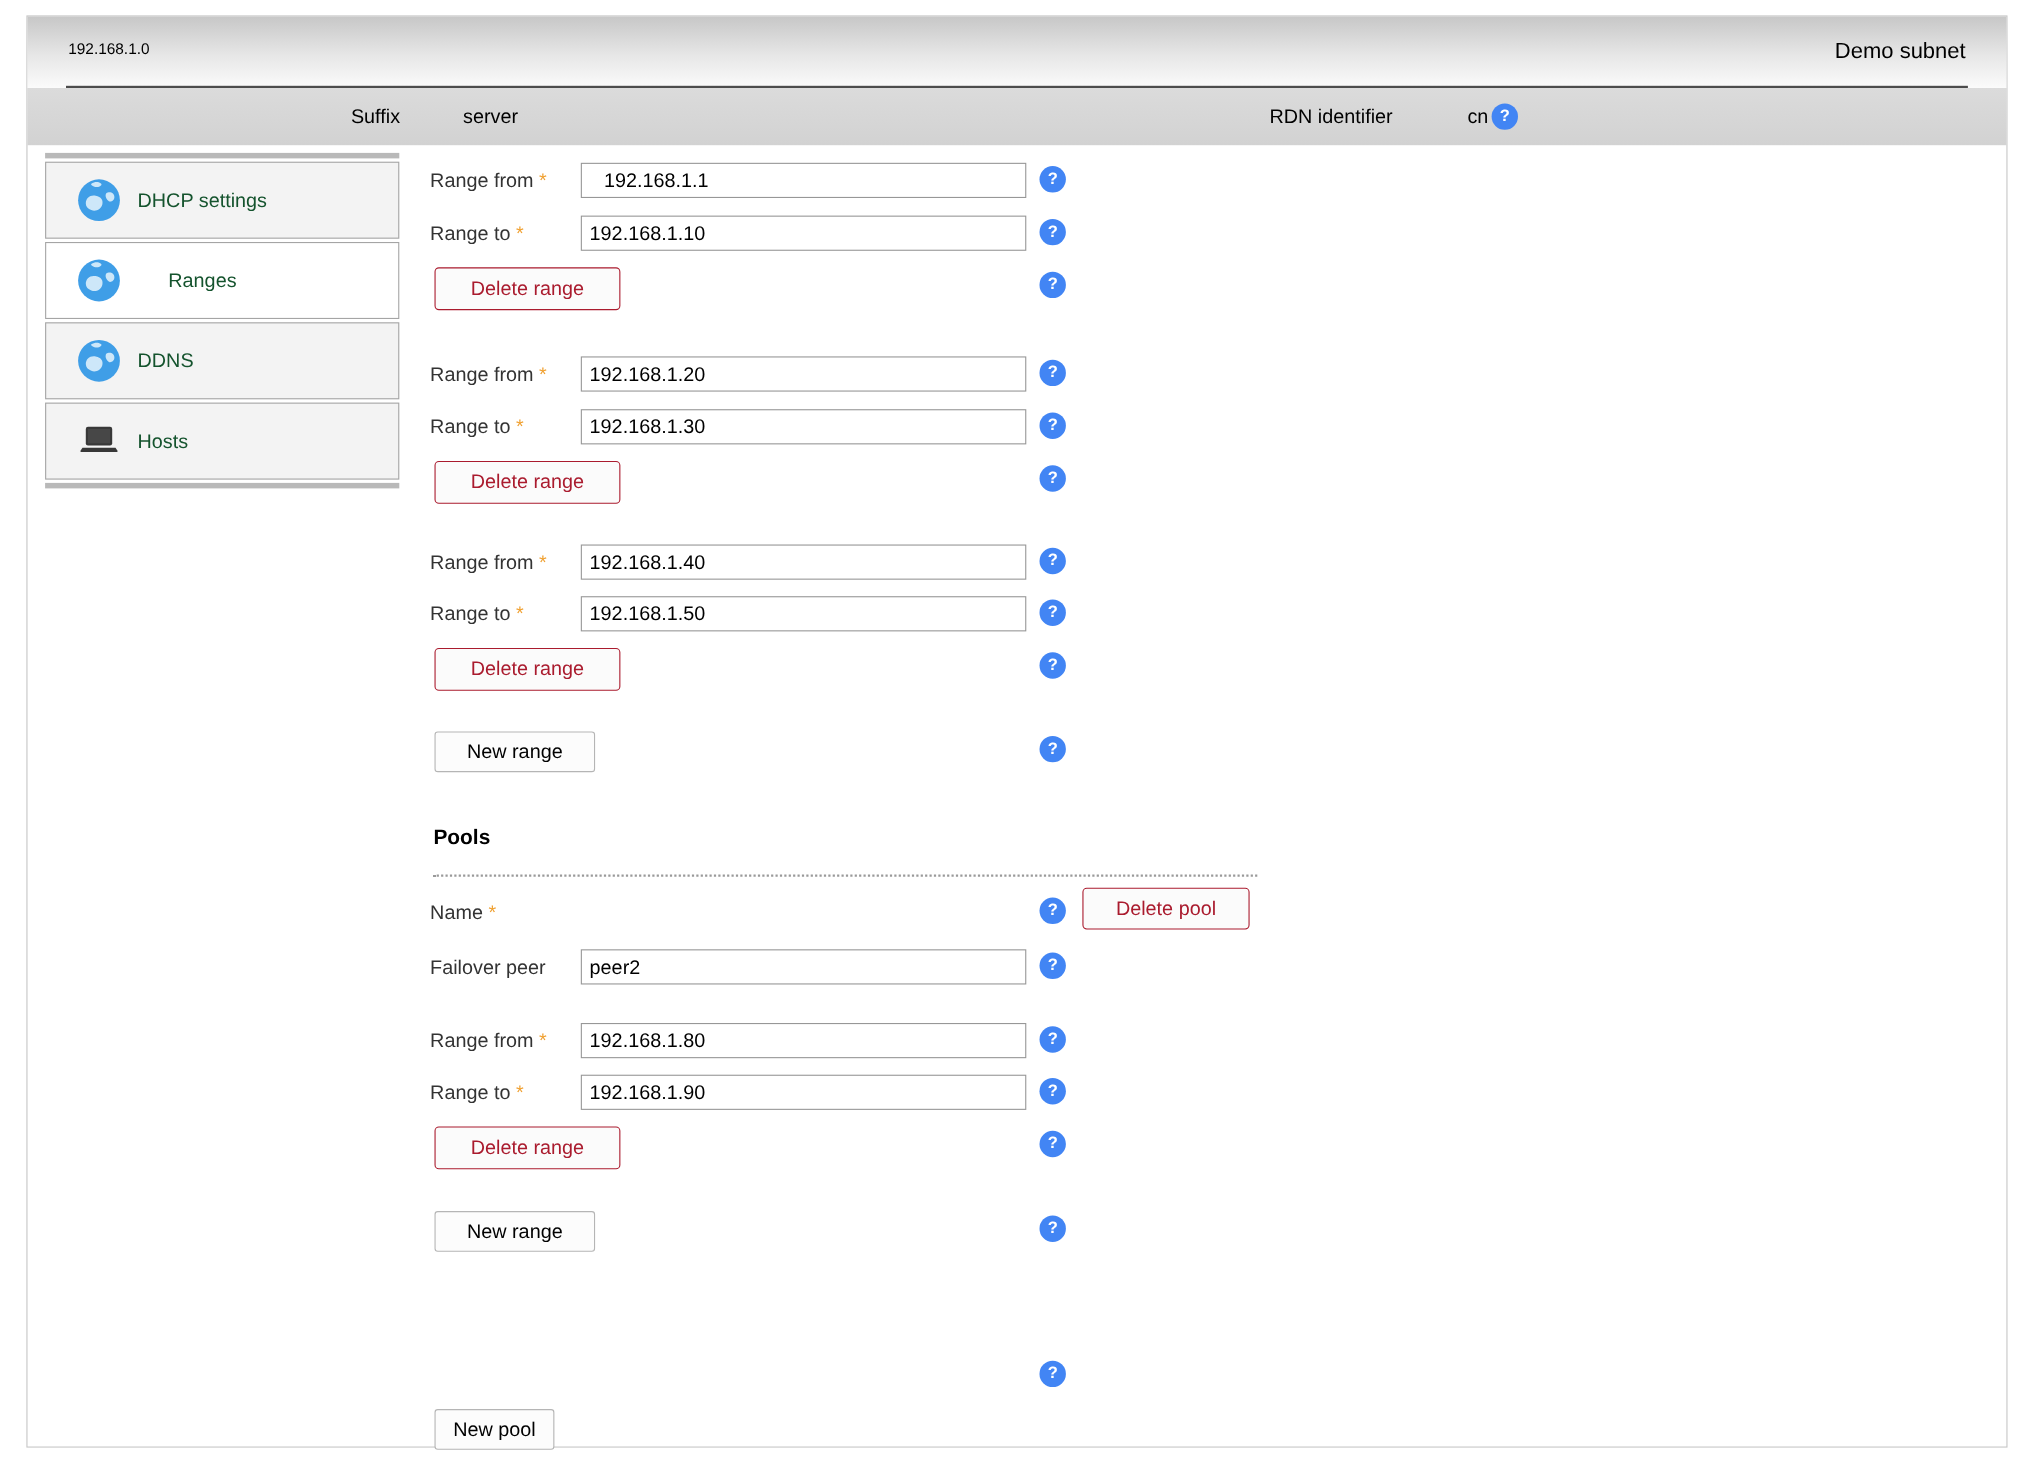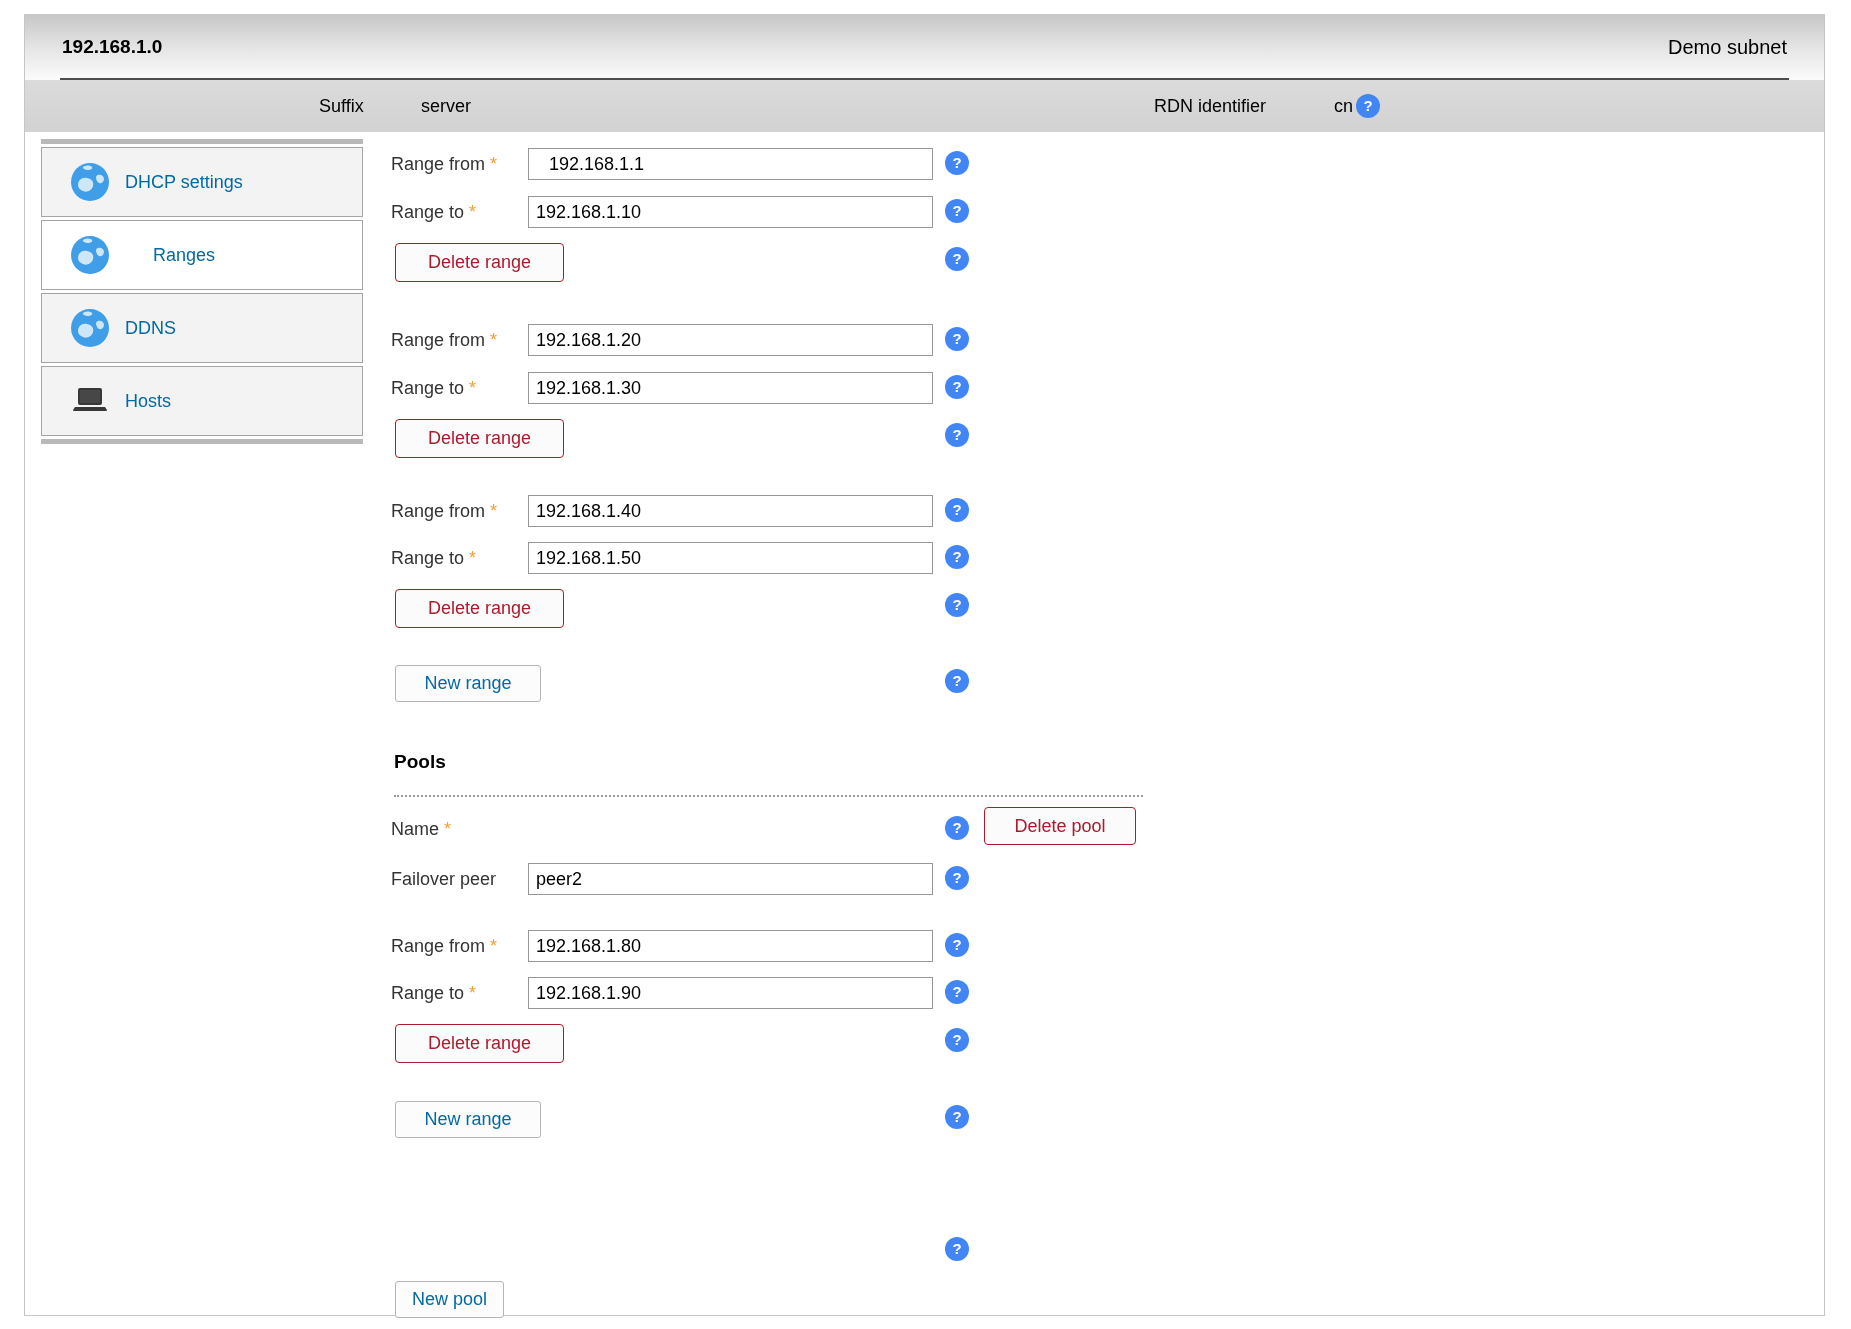--- a/index.html
+++ b/index.html
@@ -12,21 +12,21 @@
   .page-box{
     position:absolute; left:24px; top:14px; width:1801px; height:1302px;
     border:1px solid #c6c6c6; background:#fff;
   }
   
   .title-bar{
     position:absolute; left:0; top:0; width:1799px; height:65px;
     background:linear-gradient(180deg,#c7c7c7 0%,#e7e7e7 55%,#fbfbfb 100%);
   }
   .title-bar .page-title{
-    position:absolute; left:37px; top:21px; font-size:19px; font-weight:bold;
+    position:absolute; left:37px; top:21px; font-size:14px; font-weight:normal;
   }
   .title-bar .subnet-label{
     position:absolute; right:37px; top:21px; font-size:20px;
   }
   .title-divider{
     position:absolute; left:35px; right:35px; bottom:0; height:2px; background:#4c4c4c;
   }
   
   .sub-row{
     position:absolute; left:0; top:65px; width:1799px; height:52px;
@@ -47,21 +47,21 @@
   .abs{ position:absolute; }
   
   .sidebar{ position:absolute; left:16px; top:124px; width:322px; }
   .sidebar .edge{ height:5px; background:#b9b9b9; }
   .side-tab{
     height:70px; margin:3px 0; border:1px solid #a5a5a5; background:#f3f3f3;
     display:flex; align-items:center; padding-left:28px; cursor:pointer;
   }
   .side-tab.active{ background:#fff;gap:28px; }
   .side-tab .tab-icon{ width:40px; height:40px; margin-right:15px; flex:0 0 auto; }
-  .side-tab .tab-label{ font-size:18px; color:#0369a1; }
+  .side-tab .tab-label{ font-size:18px; color:#14532d; }
   
   .fld-label{
     position:absolute; left:366px; height:32px; line-height:32px;
     font-size:18px; color:#333; white-space:nowrap;
   }
   .req{ color:#f0a030; margin-left:5px; }
   .text-input{
     position:absolute; left:503px; width:405px; height:32px;
     border:1px solid #979797; background:#fff; font-size:18px;
     padding:0 7px; font-family:"Liberation Sans", sans-serif; color:#000;
@@ -70,21 +70,21 @@
   .btn{
     position:absolute; display:block; text-align:center; cursor:pointer;
     font-family:"Liberation Sans", sans-serif; font-size:18px;
   }
   .btn-danger{
     left:370px; width:169px; height:39px; line-height:37px;
     color:#aa1b2e; background:#fbfbfb; border:1px solid #aa1b2e; border-radius:4px;
   }
   .btn-plain{
     left:370px; height:37px; line-height:35px;
-    color:#0369a1; background:#fcfcfc; border:1px solid #b5b5b5; border-radius:3px;
+    color:#000000; background:#fcfcfc; border:1px solid #b5b5b5; border-radius:3px;
   }
   .pools-heading{
     position:absolute; left:369px; top:736px; font-size:19px; font-weight:bold;
   }
   .pools-divider{
     position:absolute; left:369px; top:780px; width:749px; height:0;
     border-top:2px dotted #9a9a9a;
   }
   .btn-delete-pool{
     left:959px; width:152px; height:38px; line-height:36px;

